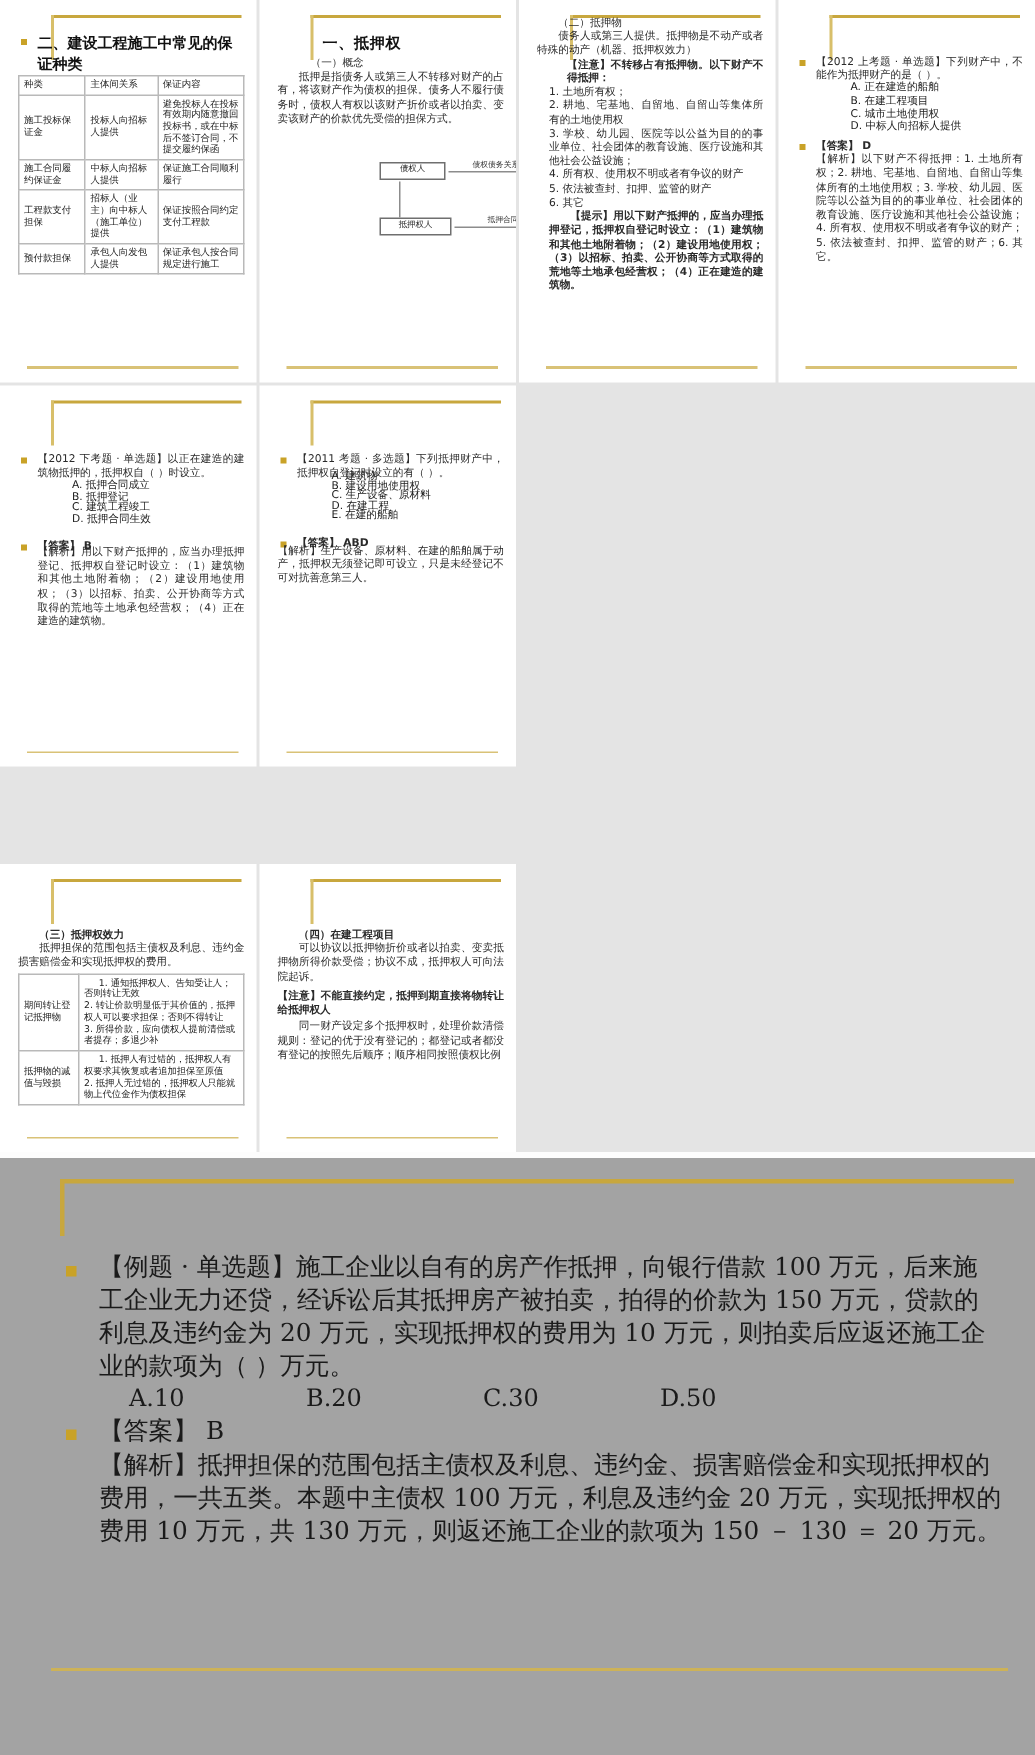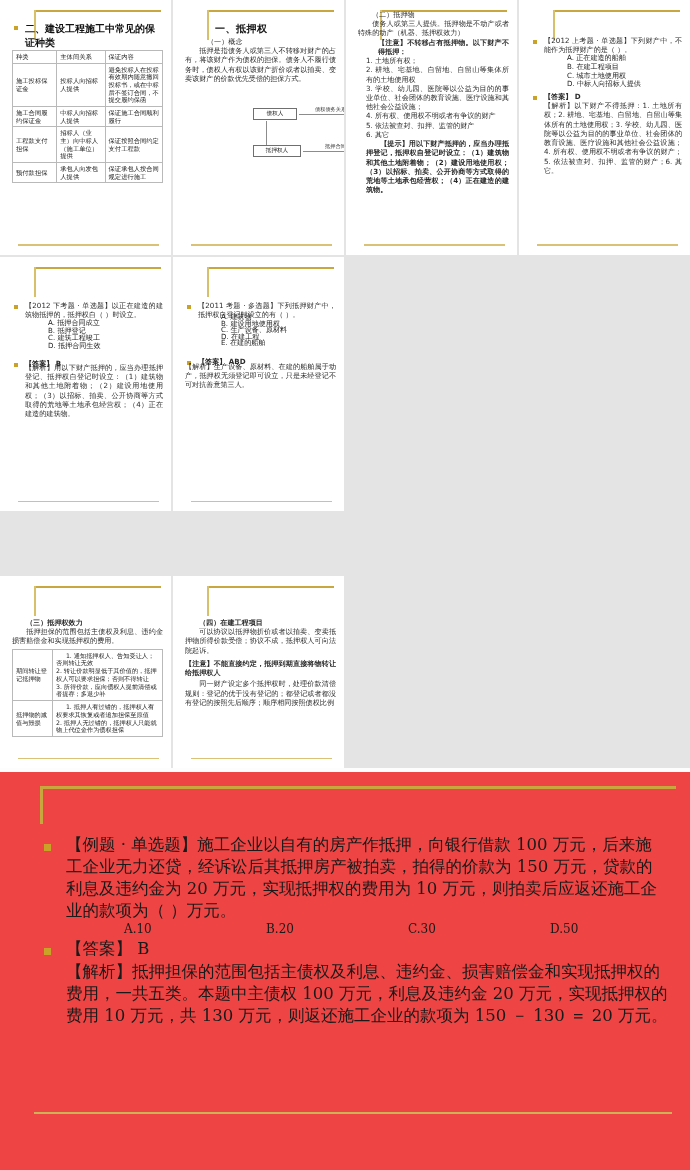--- a/index.html
+++ b/index.html
@@ -75,36 +75,36 @@
     position:absolute;border:1px solid #6f6f6f;background:#fff;
     font-size:5.6px;line-height:1;color:#222;
     display:flex;align-items:center;justify-content:center;
     height:12px;box-sizing:border-box;white-space:nowrap;
   }
   .dlbl{position:absolute;font-size:5.2px;color:#333;white-space:nowrap;}
   .darrow{position:absolute;background:#8c8c8c;}
 
   
   .bigslide{
-    position:absolute;left:0;top:772px;width:690px;height:398px;background:#ef4444;
+    position:absolute;left:0;top:772px;width:690px;height:398px;background:#a3a3a3;
   }
   .big-frame-top{position:absolute;left:40px;right:14px;top:14px;height:2.5px;background:#c8a73e;}
   .big-frame-left{position:absolute;left:40px;top:14px;width:2.5px;height:38px;background:#c8a73e;}
   .big-frame-bottom{position:absolute;left:34px;right:18px;bottom:56px;height:2px;background:#cdb257;}
   .big-body{position:absolute;left:40px;right:22px;top:62px;}
   .bigp{
     font-size:16.5px;line-height:1.34;color:#1a1a1a;
     font-family:"DejaVu Serif","Liberation Serif",serif;
   }
   .big-bullet{position:relative;padding-left:26px;}
   .big-bullet:before{
     content:"";position:absolute;left:4px;top:10px;width:7px;height:7px;background:#c9a227;
   }
-  .bigopts{margin-left:84px;display:flex;gap:0;font-size:12px;
-    font-family:"DejaVu Serif","Liberation Serif",serif;justify-content:space-between;}
+  .bigopts{margin-left:46px;display:flex;gap:0;font-size:16px;
+    font-family:"DejaVu Serif","Liberation Serif",serif;}
   .bigopts span{width:118px;display:inline-block;}
   .ovl{position:relative;}
   .ovl .over{position:absolute;left:0;top:5px;width:100%;}
 </style>
 </head>
 <body>
 
 <div class="page">
 
   <div class="grid">

